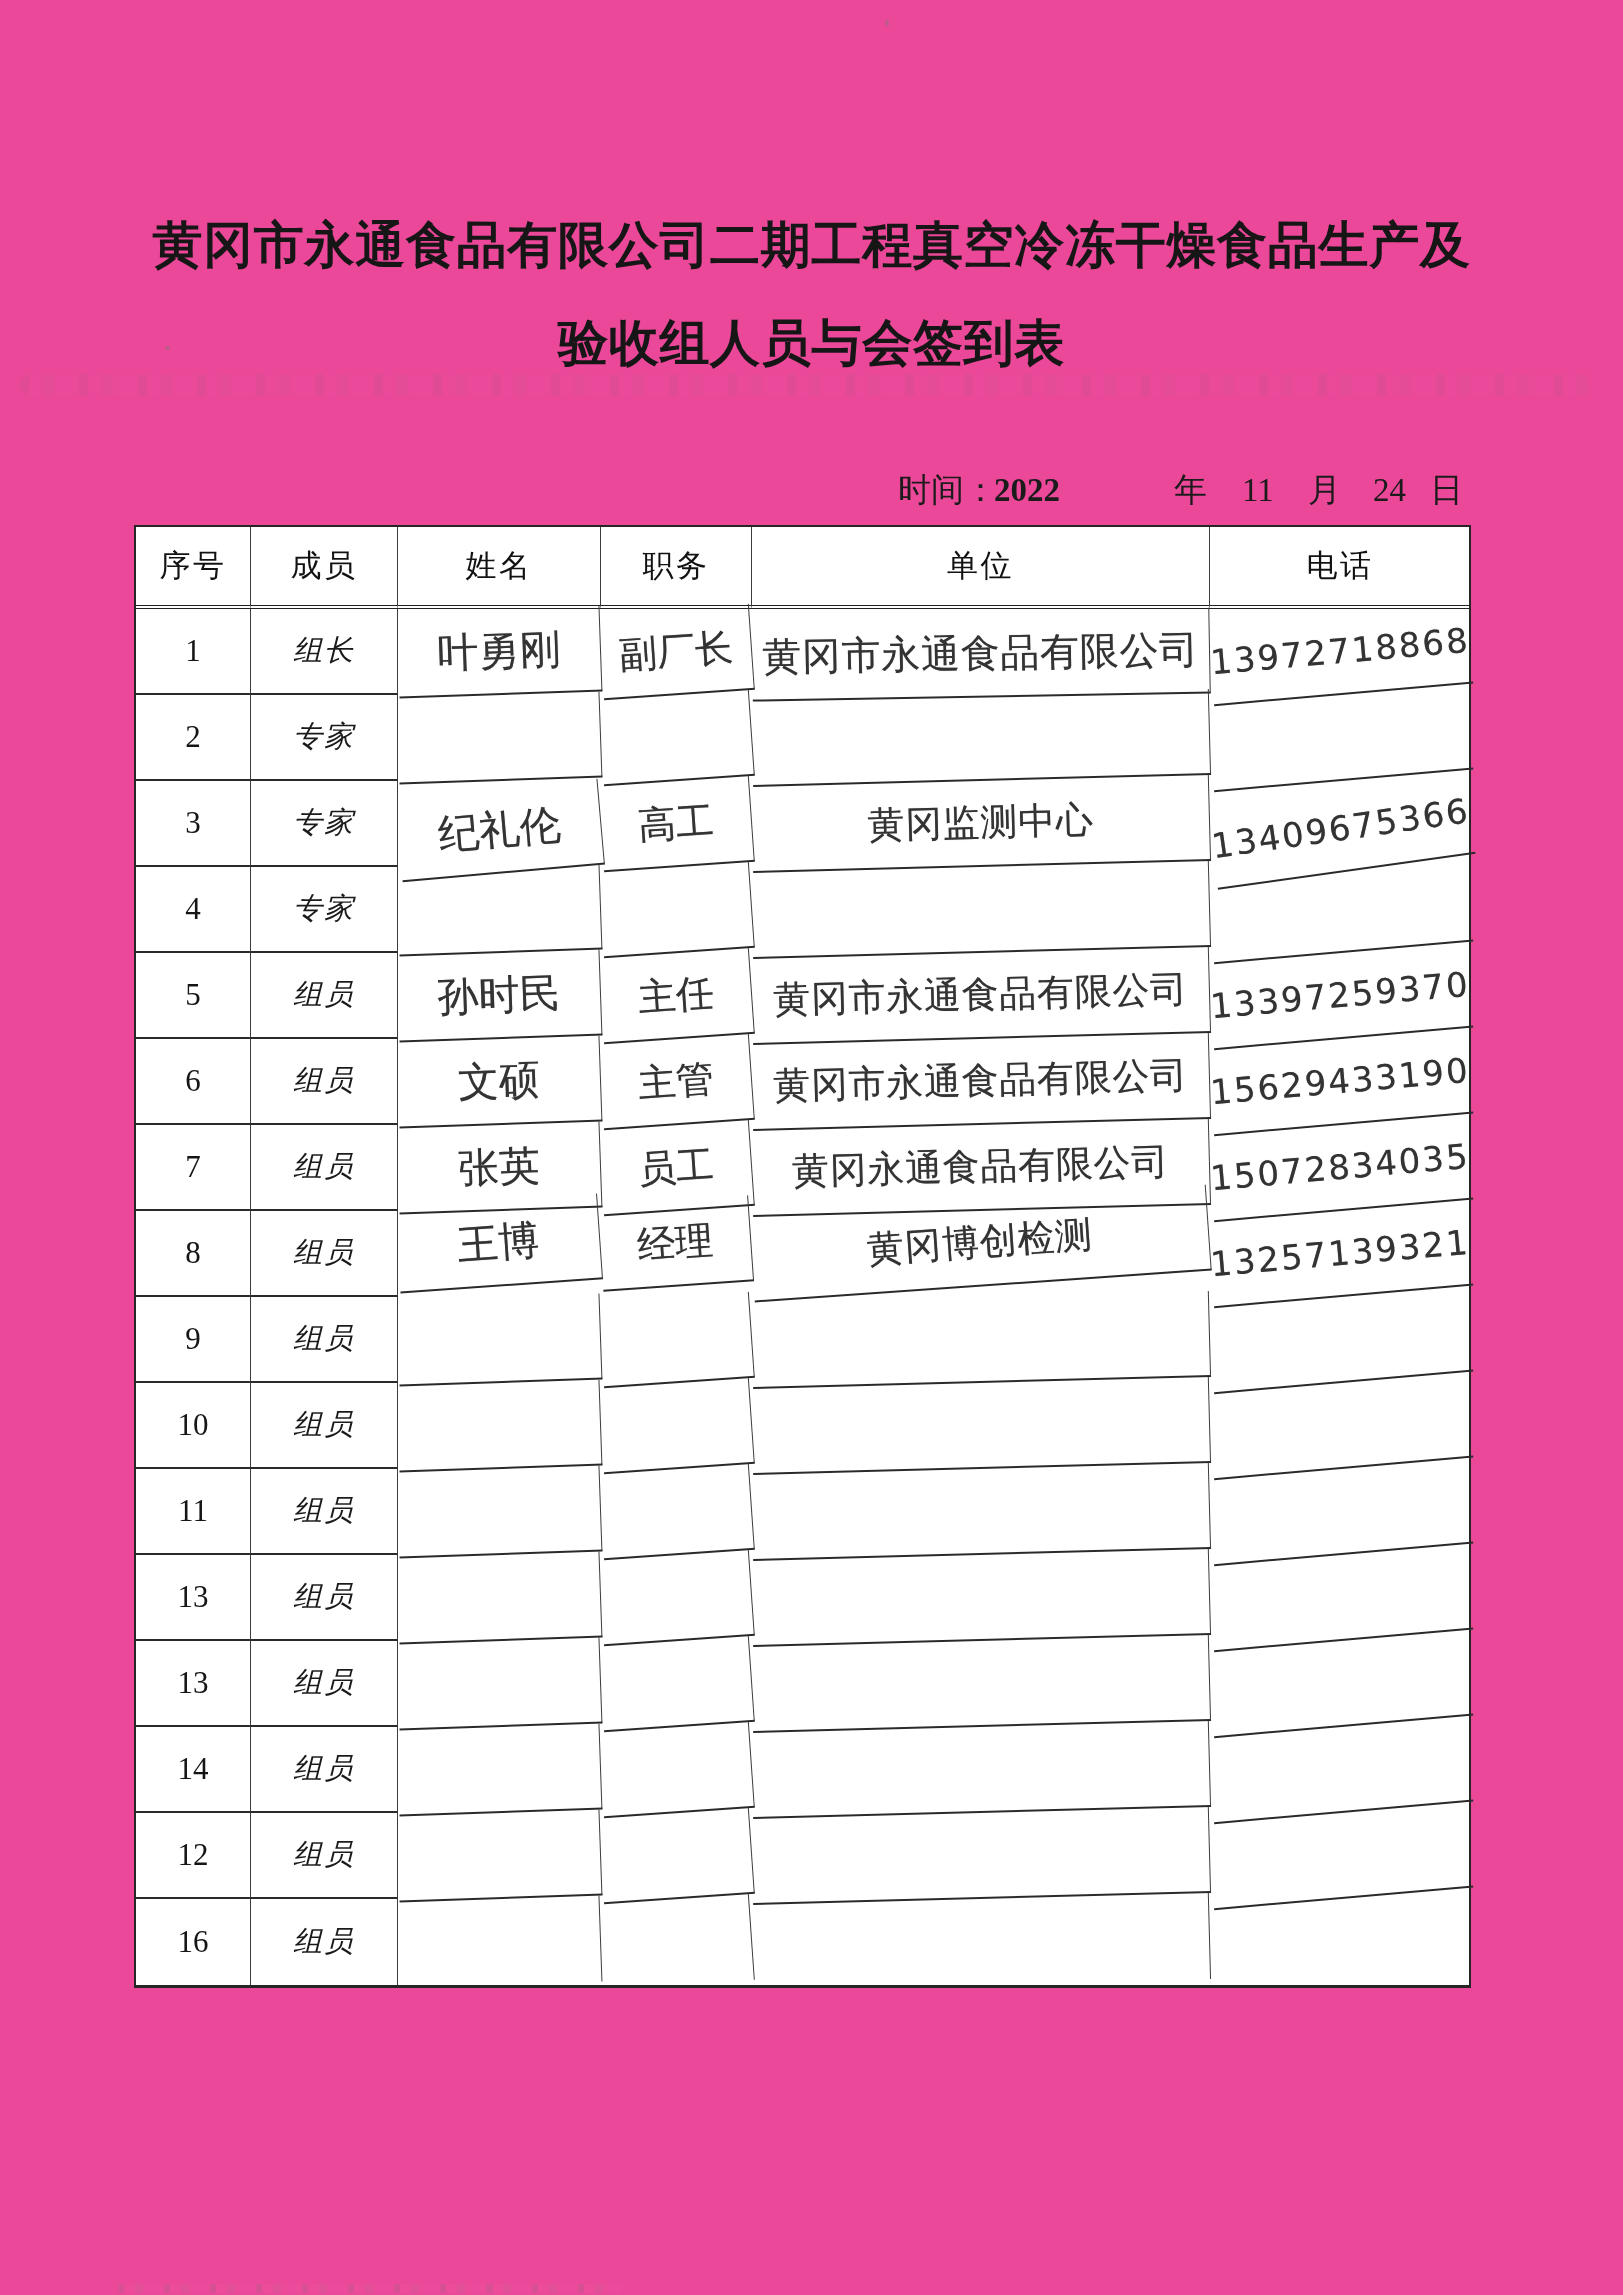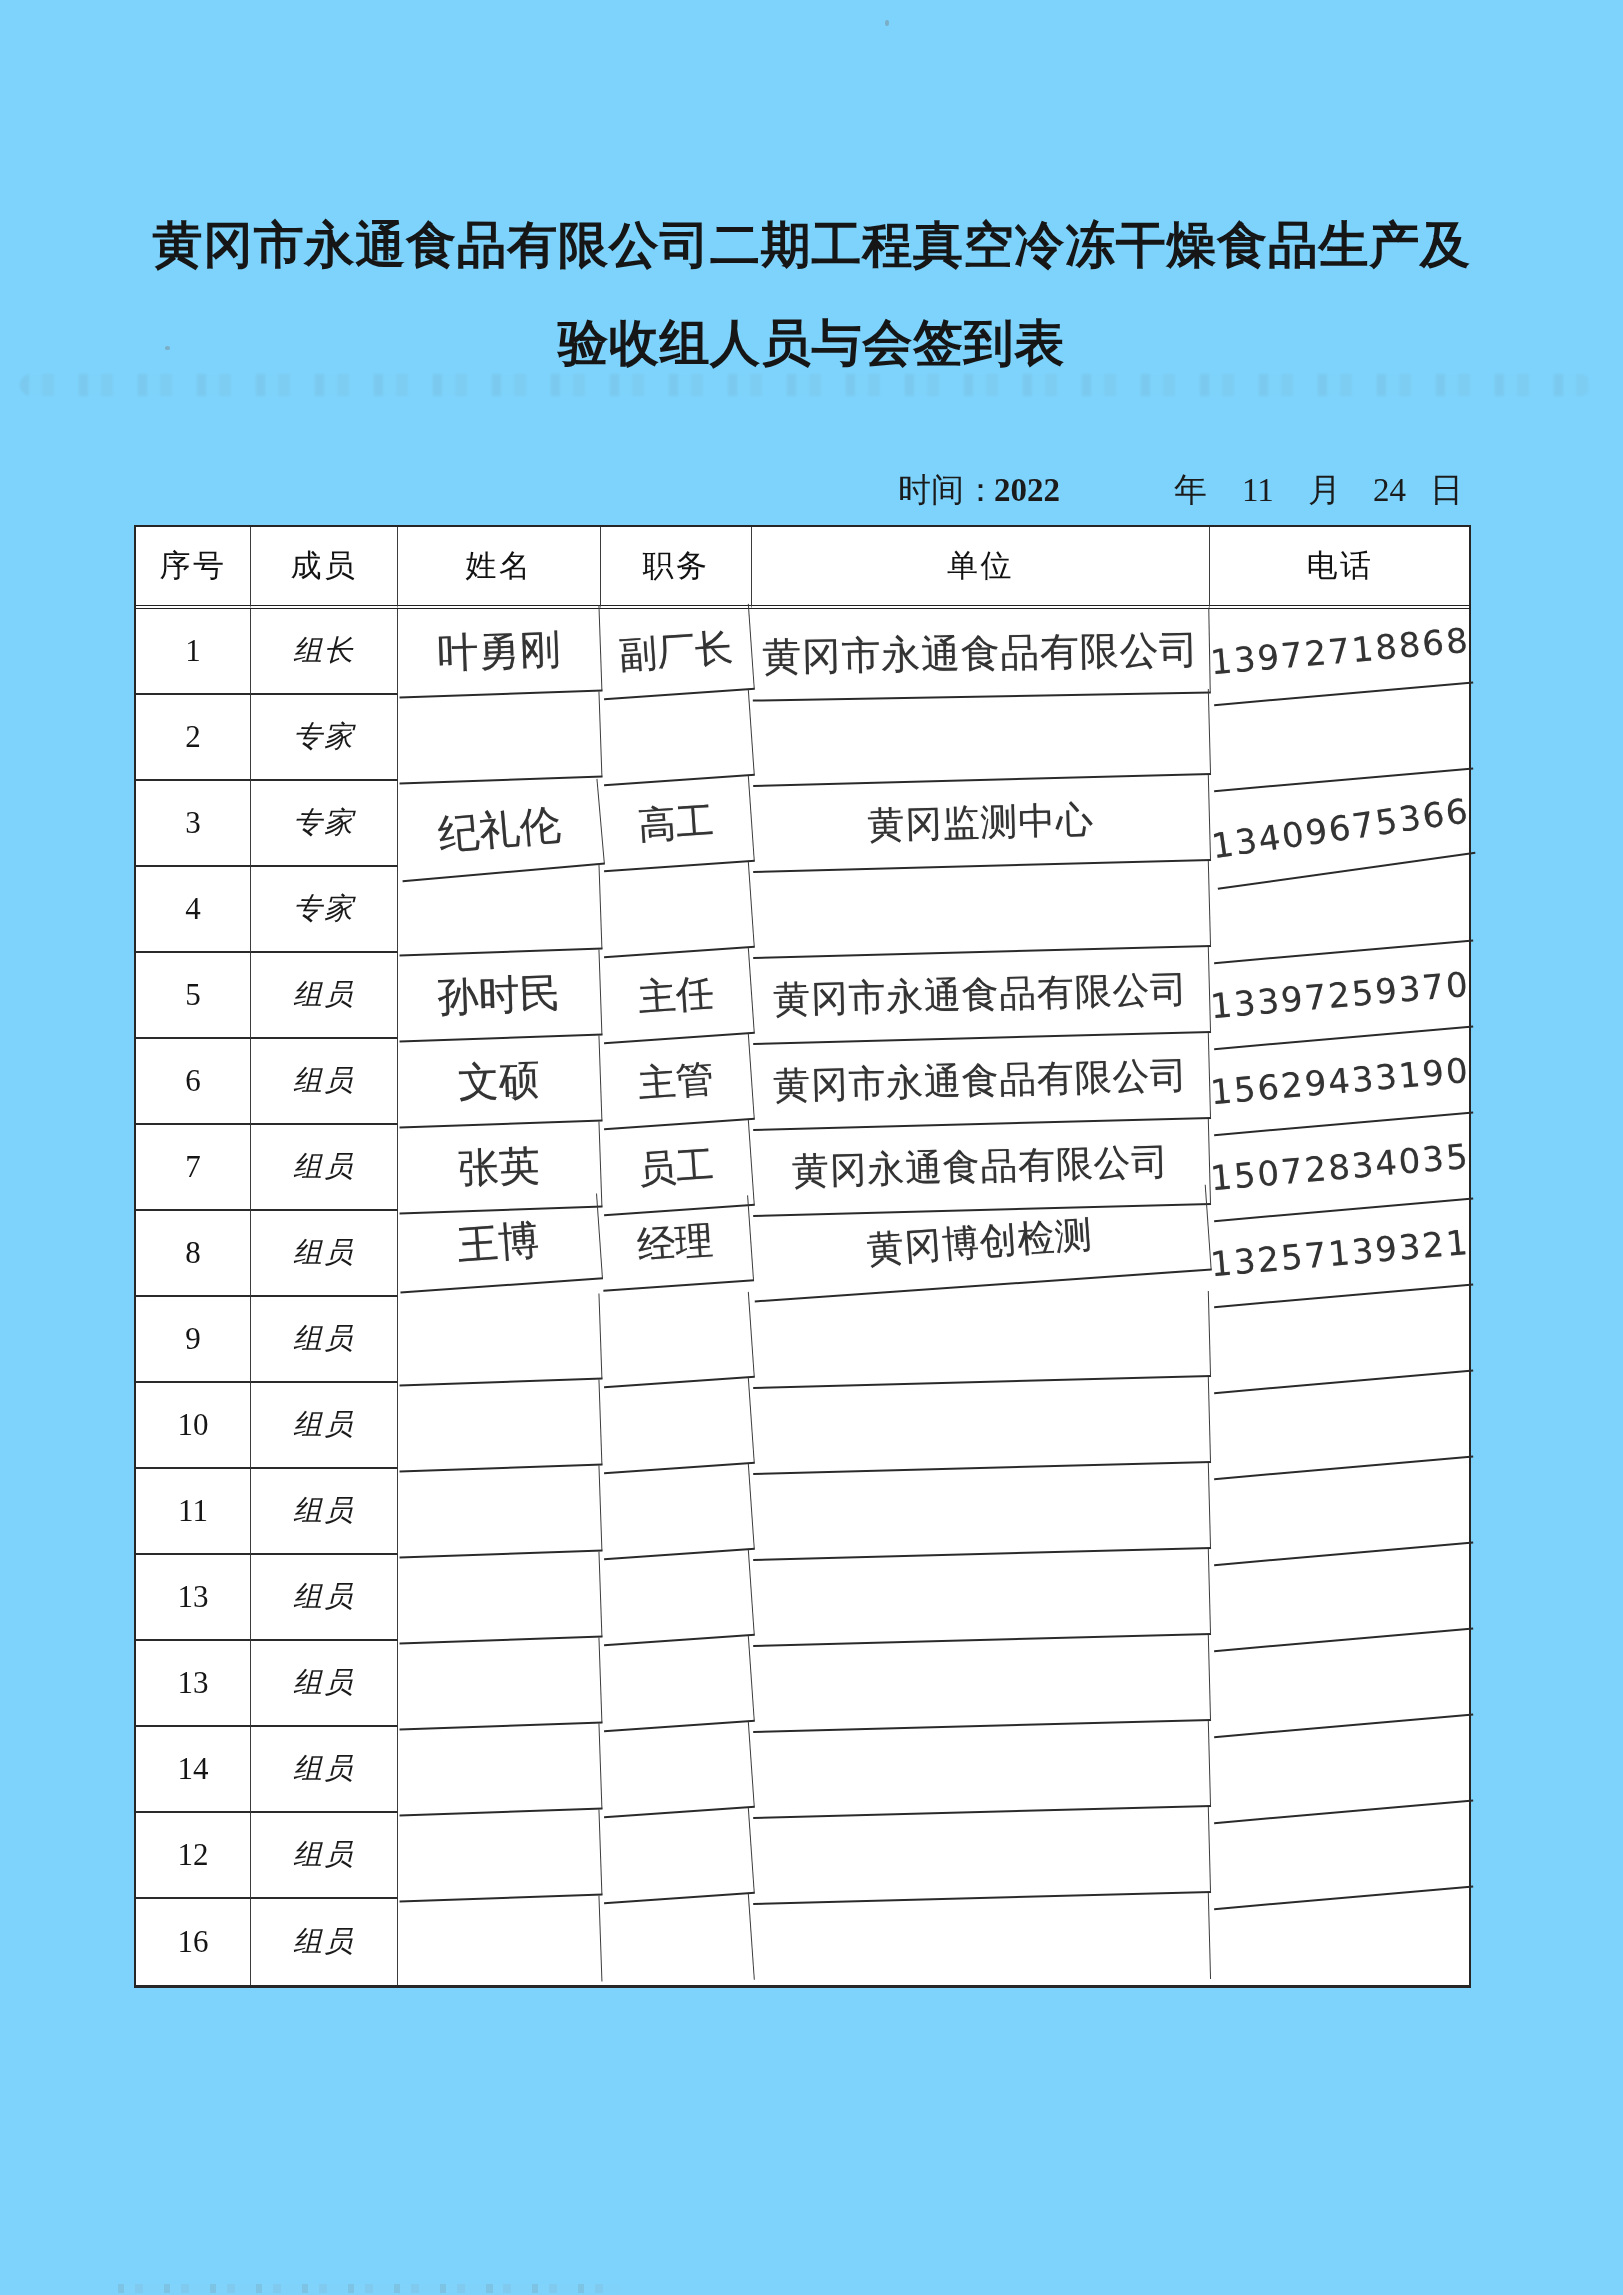--- a/index.html
+++ b/index.html
@@ -1,20 +1,20 @@
 <!DOCTYPE html>
 <html style="font-size:10.5px"><head>
 <meta charset="utf-8">
 <style>
   html,body{margin:0;padding:0;}
   body{background:#e8e8e8;}
   .page{
     position:relative;
     width:1623px;height:2295px;
-    background:#7dd3fc;
+    background:#ec4899;
     overflow:hidden;
     font-family:"Liberation Serif", serif;
     color:#141414;
   }
   
   .title-block{
     position:absolute;left:0;top:196px;width:1623px;
     text-align:center;
   }
   .title-line{

